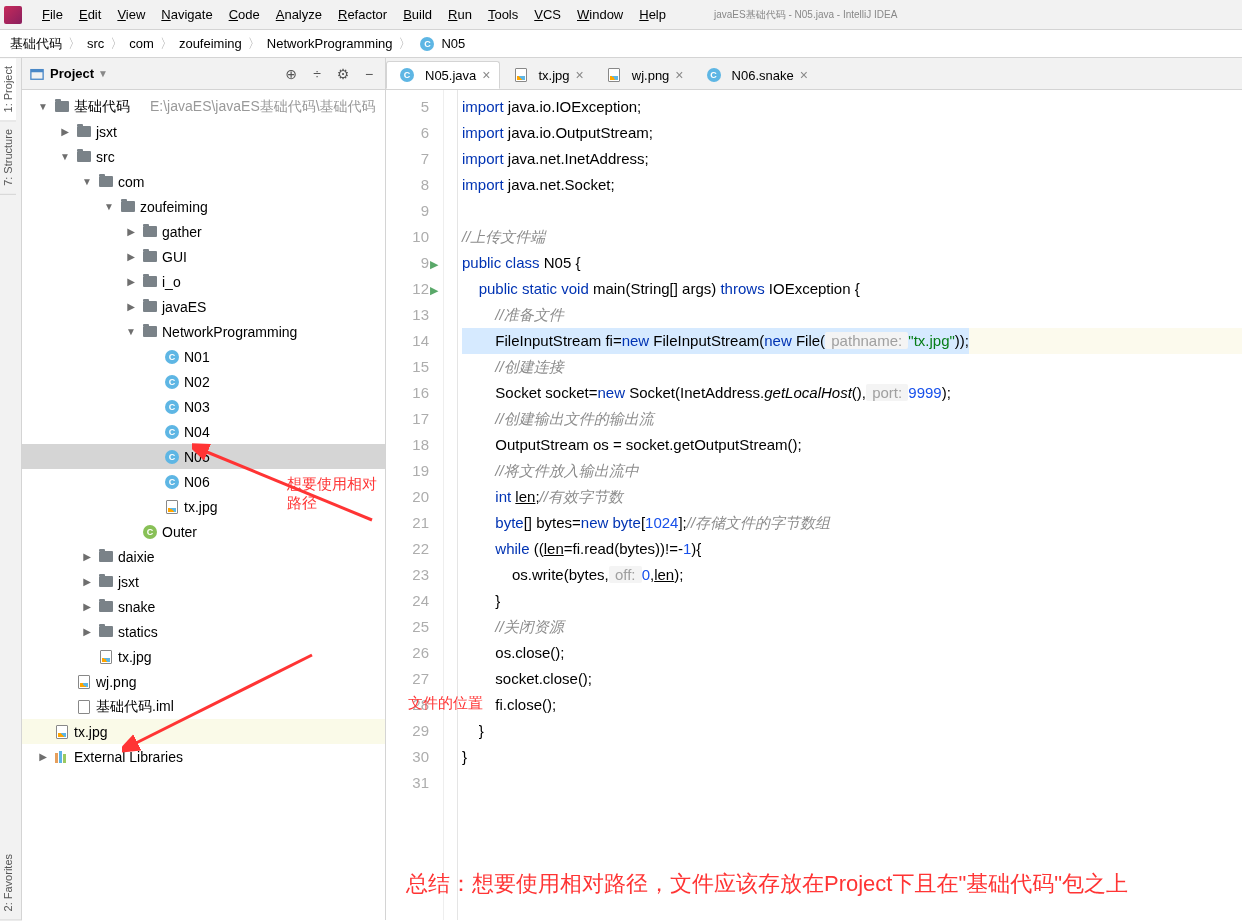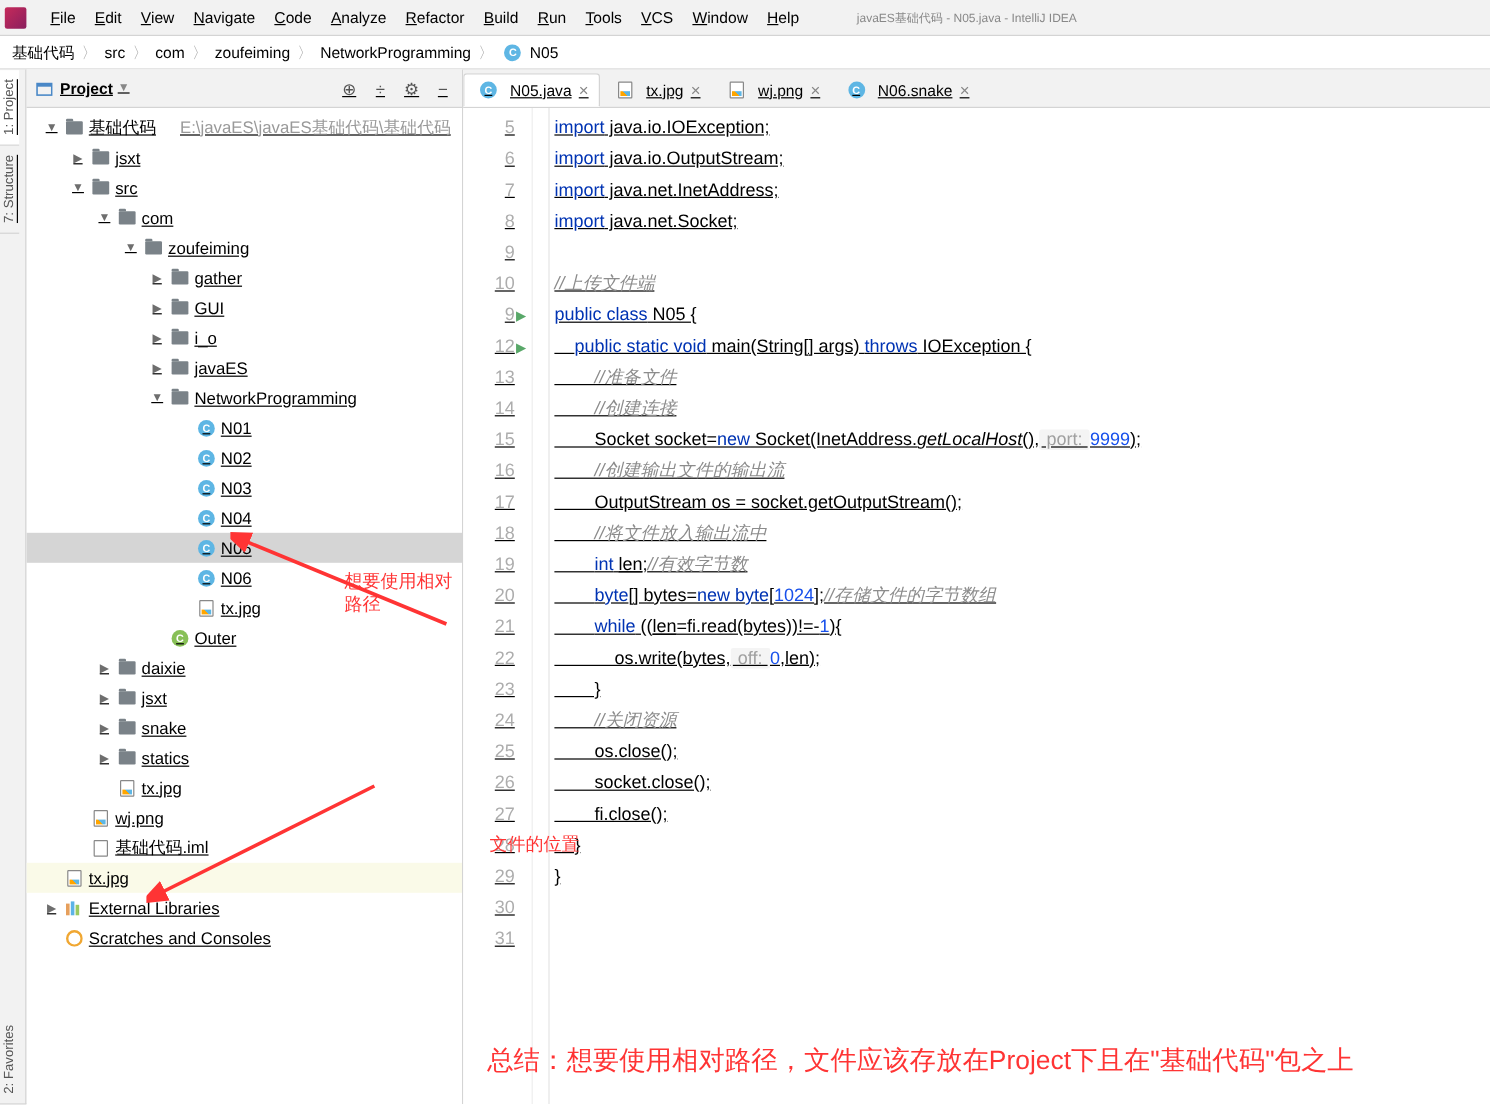--- a/index.html
+++ b/index.html
@@ -5,21 +5,21 @@
 * { margin:0; padding:0; box-sizing:border-box; font-family:"Segoe UI",Arial,sans-serif; }
 body { width:1242px; height:921px; background:#fff; overflow:hidden; font-size:13px; color:#000; }
 .menubar { height:30px; display:flex; align-items:center; padding:0 4px; background:#f2f2f2; border-bottom:1px solid #d4d4d4; }
 .app-icon { width:18px; height:18px; background:linear-gradient(135deg,#c62a5a,#8a1f5e); border-radius:2px; margin-right:12px; }
 .menu-item { padding:0 8px; height:22px; line-height:22px; cursor:default; }
 .menu-item u { text-decoration:underline; }
 .title { margin-left:40px; color:#888; font-size:10px; }
 .breadcrumb { height:28px; display:flex; align-items:center; background:#fff; border-bottom:1px solid #d4d4d4; padding:0 8px; font-size:13px; }
 .crumb { padding:0 2px; cursor:default; }
 .crumb-sep { color:#aaa; padding:0 4px; }
-.main { display:flex; height:862px;text-decoration:underline; }
+.main { display:flex; height:862px; }
 .side-tabs { width:22px; background:#f2f2f2; border-right:1px solid #d4d4d4; }
 .side-tab { writing-mode:vertical-rl; transform:rotate(180deg); padding:8px 2px; font-size:11px; color:#555; cursor:default; text-align:center; border-top:1px solid #d4d4d4; }
 .side-tab.active { background:#fff; }
 .project-panel { width:364px; border-right:1px solid #d4d4d4; display:flex; flex-direction:column; background:#fff; }
 .panel-header { height:32px; display:flex; align-items:center; padding:0 8px; border-bottom:1px solid #d4d4d4; background:#f2f2f2; }
 .panel-header .ph-icon { width:14px; height:14px; margin-right:6px; }
 .panel-title { font-weight:bold; font-size:13px; }
 .panel-actions { margin-left:auto; display:flex; gap:10px; }
 .panel-actions .pa { width:16px; height:16px; display:flex; align-items:center; justify-content:center; color:#555; cursor:default; font-size:14px; }
 .tree { flex:1; overflow:auto; padding:4px 0; font-size:14px; position:relative; }
@@ -325,29 +325,20 @@
           <span class="tr-arrow">▶</span>
           <span class="tr-icon">
             <svg width="14" height="12">
               <rect x="0" y="2" width="3" height="10" fill="#e69f5c"></rect>
               <rect x="4" y="0" width="3" height="12" fill="#5cb3e6"></rect>
               <rect x="8" y="3" width="3" height="9" fill="#9ac961"></rect>
             </svg>
           </span>
           <span class="tr-label">External Libraries</span>
         </div>
-        <div class="tree-row" style="padding-left: 14px;">
-          <span class="tr-arrow"></span>
-          <span class="tr-icon">
-            <svg width="14" height="14">
-              <circle cx="7" cy="7" r="6" fill="none" stroke="#f0a732" stroke-width="2"></circle>
-            </svg>
-          </span>
-          <span class="tr-label">Scratches and Consoles</span>
-        </div>
       </div>
   </div>
 
   <div class="editor-area">
     <div class="tabs" id="tabs">
         <div class="tab active">
           <span class="tr-icon">
             <span class="ico-java">C</span>
           </span>
           <span>N05.java</span>
@@ -410,21 +401,21 @@
       <div class="gutter-marks"></div>
       <div class="code" id="code"><span class="kw">import</span> java.io.IOException;
 <span class="kw">import</span> java.io.OutputStream;
 <span class="kw">import</span> java.net.InetAddress;
 <span class="kw">import</span> java.net.Socket;
 
 <span class="cmt">//上传文件端</span>
 <span class="kw">public class</span> N05 {
     <span class="kw">public static void</span> main(String[] args) <span class="kw">throws</span> IOException {
 <span class="cmt">        //准备文件</span>
-<span class="cmt">        //创建连接</span>
+<span class="line-cur" style="display:block"><span class="line-hl">        FileInputStream fi=<span class="kw">new</span> FileInputStream(<span class="kw">new</span> File(<span class="hint"> pathname: </span><span class="str">"tx.jpg"</span>));</span></span><span class="cmt">        //创建连接</span>
         Socket socket=<span class="kw">new</span> Socket(InetAddress.<span class="meth">getLocalHost</span>(),<span class="hint"> port: </span><span class="num">9999</span>);
 <span class="cmt">        //创建输出文件的输出流</span>
         OutputStream os = socket.getOutputStream();
 <span class="cmt">        //将文件放入输出流中</span>
         <span class="kw">int</span> <u>len</u>;<span class="cmt">//有效字节数</span>
         <span class="kw">byte</span>[] bytes=<span class="kw">new byte</span>[<span class="num">1024</span>];<span class="cmt">//存储文件的字节数组</span>
         <span class="kw">while</span> ((<u>len</u>=fi.read(bytes))!=-<span class="num">1</span>){
             os.write(bytes,<span class="hint"> off: </span><span class="num">0</span>,<u>len</u>);
         }
 <span class="cmt">        //关闭资源</span>

